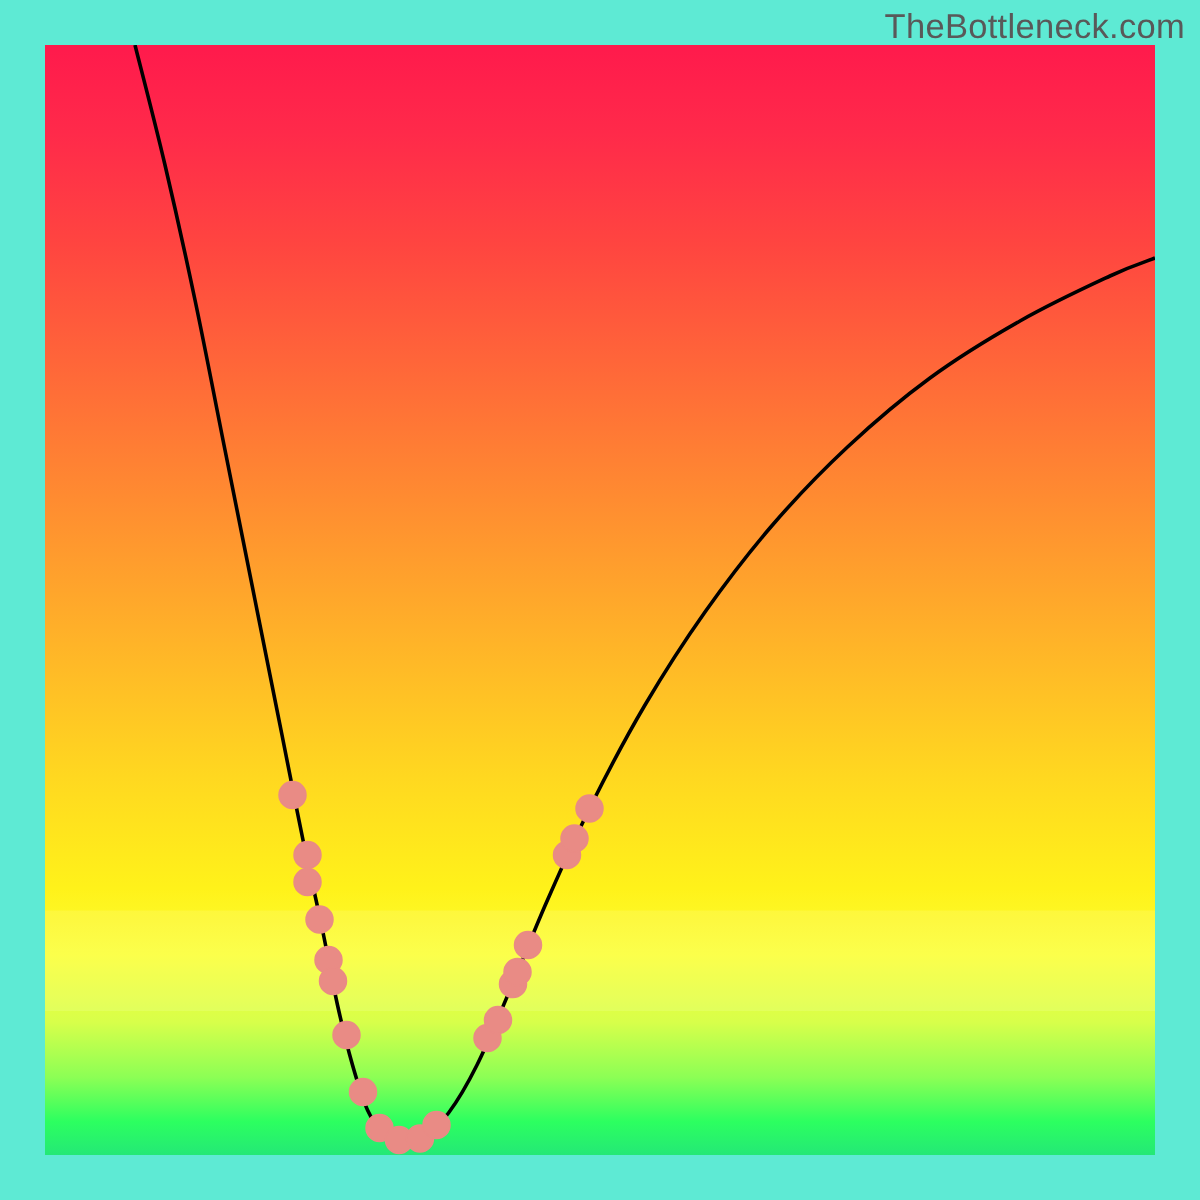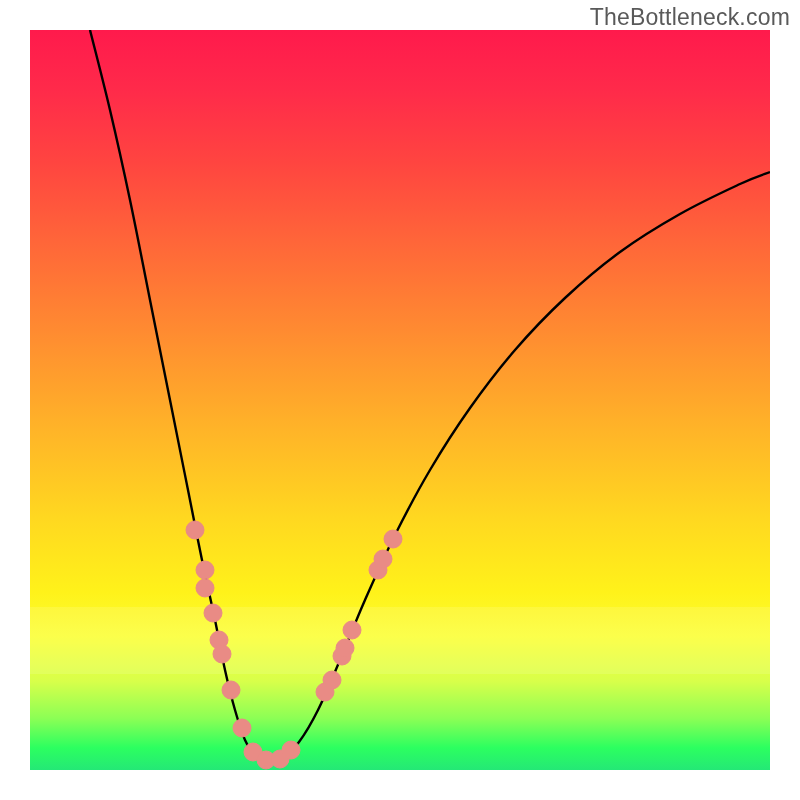--- a/index.html
+++ b/index.html
@@ -8,21 +8,21 @@
     width: 800px;
     height: 800px;
     overflow: hidden;
     background: #000;
     font-family: Arial, Helvetica, sans-serif;
   }
   .stage {
     position: relative;
     width: 800px;
     height: 800px;
-    background: #ffffff;
+    background: #5eead4;
   }
   .plot-area {
     position: absolute;
     left: 30px;
     top: 30px;
     width: 740px;
     height: 740px;
     
     background: linear-gradient(
       to bottom,

